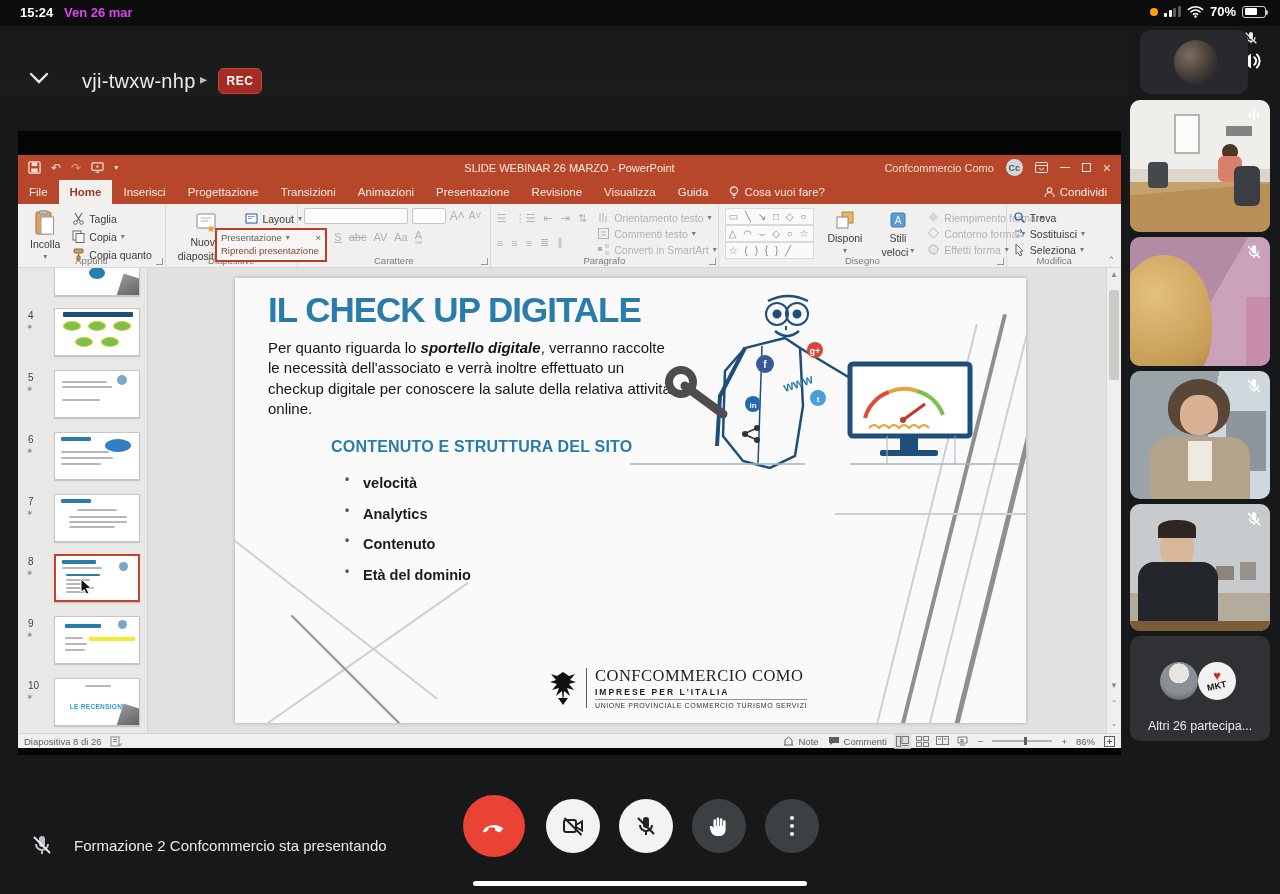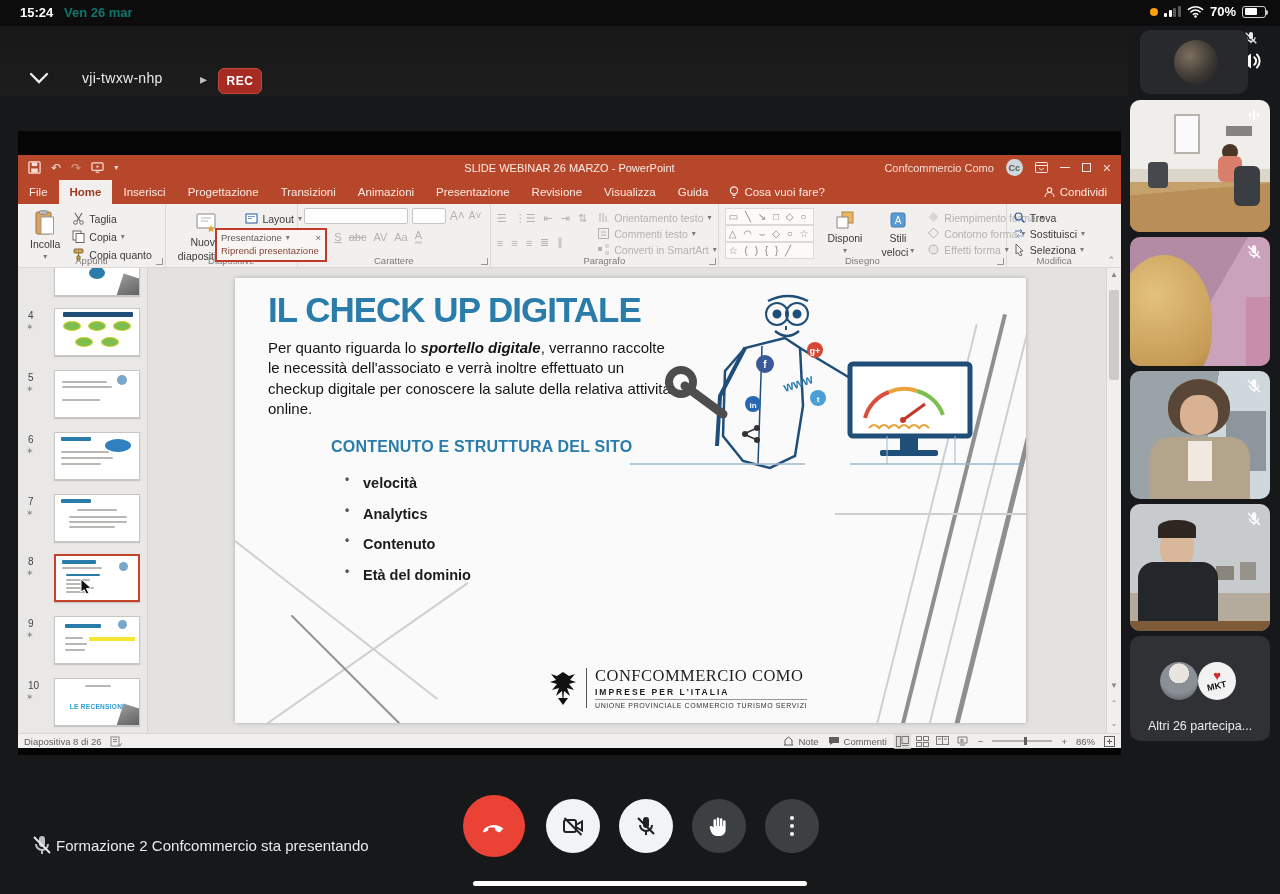--- a/index.html
+++ b/index.html
@@ -4,35 +4,35 @@
 <style>
   *{box-sizing:border-box;margin:0;padding:0}
   html,body{width:1280px;height:894px;overflow:hidden}
   body{background:#17181a;font-family:"Liberation Sans",sans-serif;position:relative;color:#e8eaed}
   .abs{position:absolute}
   svg{display:block}
 
   
   #ios-bar{position:absolute;left:0;top:0;width:1280px;height:26px;background:#0c0c0c;color:#fff}
   #ios-time{position:absolute;left:20px;top:5px;font-size:13px;font-weight:bold}
-  #ios-date{position:absolute;left:64px;top:5px;font-size:13px;font-weight:bold;color:#0f766e}
+  #ios-date{position:absolute;left:64px;top:5px;font-size:13px;font-weight:bold;color:#d946ef}
   #ios-right{position:absolute;right:14px;top:4px;display:flex;align-items:center;gap:6px}
   .rec-dot{width:8px;height:8px;border-radius:50%;background:#ff9f0a}
   .cellbars{display:flex;align-items:flex-end;gap:1.5px;height:11px}
   .cellbars i{width:3px;background:#fff;border-radius:1px;display:block}
   .cellbars i.dim{background:#5a5a5a}
   #ios-batt-pct{font-size:13px;font-weight:bold}
   .batt{width:24px;height:12px;border:1px solid #cfcfcf;border-radius:3px;position:relative;padding:1.5px}
   .batt i{display:block;height:100%;width:68%;background:#fff;border-radius:1px}
   .batt:after{content:"";position:absolute;right:-3px;top:3.5px;width:2px;height:5px;background:#cfcfcf;border-radius:0 2px 2px 0}
 
   
   #meet-head{position:absolute;left:0;top:26px;width:1128px;height:70px;background:linear-gradient(#181818,#1d1d1d)}
   #meet-chevron{position:absolute;left:28px;top:46px;color:#e8eaed}
-  #meet-code{position:absolute;left:82px;top:44px;font-size:14px;color:#e8eaed;letter-spacing:.3px}
+  #meet-code{position:absolute;left:82px;top:44px;font-size:20px;color:#e8eaed;letter-spacing:.3px}
   #meet-arrow{position:absolute;left:200px;top:45px;font-size:14px;color:#bdc1c6}
   #rec-badge{position:absolute;left:218px;top:42px;width:44px;height:26px;background:#a62b22;border:1px solid #c2473a;border-radius:6px;color:#fff;font-size:12px;font-weight:bold;letter-spacing:.5px;display:flex;align-items:center;justify-content:center}
 
   
   #share{position:absolute;left:18px;top:131px;width:1103px;height:624px;background:#050505}
   #ppt{position:absolute;left:0;top:24px;width:1103px;height:593px;background:#f1f0ee;font-family:"Liberation Sans",sans-serif}
 
   
   #ppt-tbar{position:absolute;left:0;top:0;width:100%;height:25px;background:#b7472a;color:#f6ded6;display:flex;align-items:center}
   #qat{display:flex;align-items:center;gap:10px;padding-left:10px;font-size:12px}
@@ -132,21 +132,21 @@
   
   .ctl{position:absolute;border-radius:50%;display:flex;align-items:center;justify-content:center}
   #ctl-hang{left:463px;top:795px;width:62px;height:62px;background:#ea4335}
   #ctl-cam,#ctl-mic{background:#f1f3f4;color:#202124;width:54px;height:54px;top:799px}
   #ctl-cam{left:546px}#ctl-mic{left:619px}
   #ctl-hand,#ctl-more{background:#3c4043;color:#fff;width:54px;height:54px;top:799px}
   #ctl-hand{left:692px}#ctl-more{left:765px}
   #ctl-more .dots{display:flex;flex-direction:column;gap:4px}
   #ctl-more .dots i{width:4px;height:4px;border-radius:50%;background:#fff}
 
-  #present-banner{position:absolute;left:30px;top:833px;display:flex;align-items:center;gap:2px}
+  #present-banner{position:absolute;left:30px;top:833px;display:flex;align-items:center;gap:20px}
   #present-banner span{font-size:15px;color:#e8eaed}
   #home-ind{position:absolute;left:473px;top:881px;width:334px;height:5px;border-radius:3px;background:#fff}
 </style>
 </head>
 <body>
 
 <div id="ios-bar">
   <span id="ios-time">15:24</span>
   <span id="ios-date">Ven 26 mar</span>
   <div id="ios-right">

